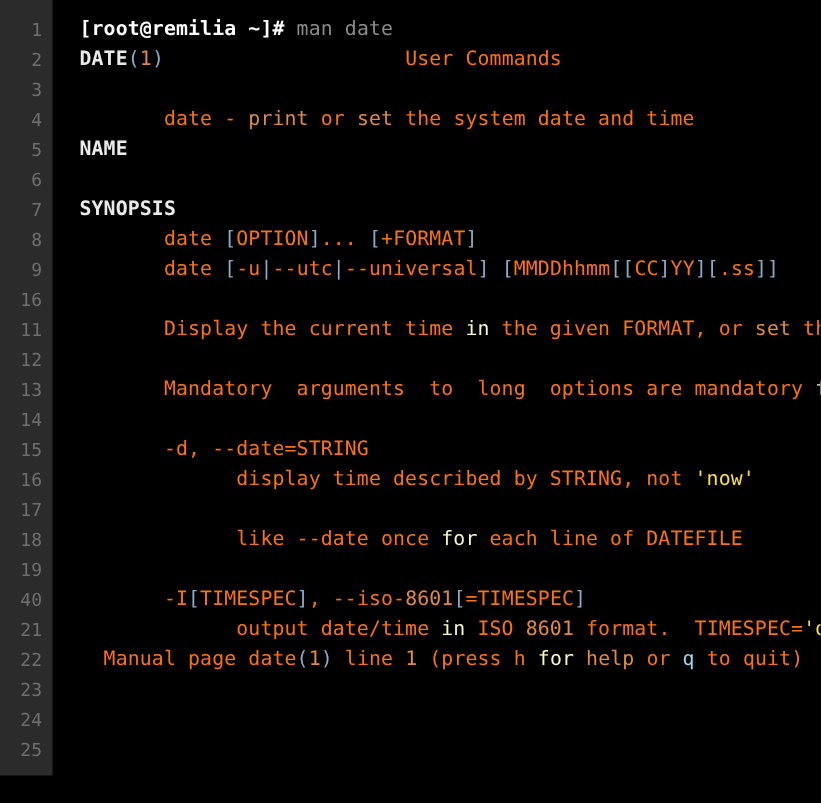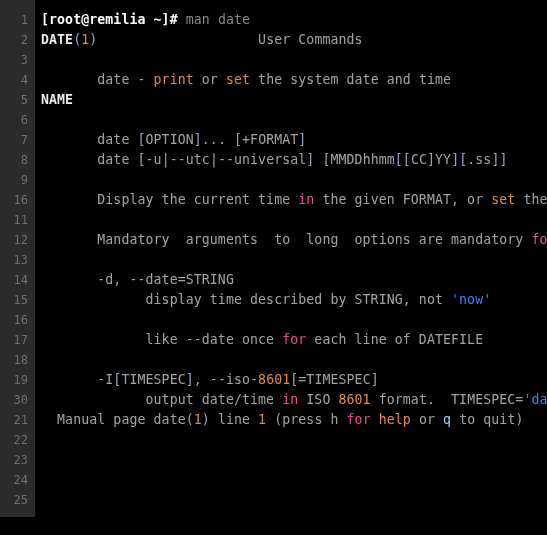--- a/index.html
+++ b/index.html
@@ -51,31 +51,31 @@
     overflow: hidden;
     padding-top: 10px;
     box-sizing: border-box;
   }
   .cl {
     height: 20px;
     line-height: 20px;
     font-size: 13.2px;
     color: #e8e8e8;
     white-space: pre;
-    padding-left: 6px;
+    padding-left: 18px;
     letter-spacing: 0.1px;
     font-family: "DejaVu Sans Mono", "Liberation Mono", monospace;
   }
-  .t-def   { color: #a3a3a3; }
+  .t-def   { color: #f97316; }
   .t-white { color: #ffffff; font-weight: bold; }
   .t-gray  { color: #8a8a8a; }
-  .t-kw    { color: #ec4899; }
+  .t-kw    { color: #fef9c3; }
   .t-fn    { color: #e08a45; }
   .t-num   { color: #e08a45; }
-  .t-str   { color: #3b82f6; }
+  .t-str   { color: #fde047; }
   .t-punc  { color: #8fa9c9; }
   .t-title { color: #eaeaea; font-weight: bold; }
   .t-id    { color: #9cd8f0; }
 
   #scrollbar-track {
     position: absolute;
     left: 0;
     top: 517px;
     width: 547px;
     height: 18px;
@@ -101,36 +101,37 @@
         <div class="ln">16</div>
         <div class="ln">11</div>
         <div class="ln">12</div>
         <div class="ln">13</div>
         <div class="ln">14</div>
         <div class="ln">15</div>
         <div class="ln">16</div>
         <div class="ln">17</div>
         <div class="ln">18</div>
         <div class="ln">19</div>
-        <div class="ln">30</div>
+        <div class="ln">40</div>
         <div class="ln">21</div>
         <div class="ln">22</div>
         <div class="ln">23</div>
         <div class="ln">24</div>
         <div class="ln">25</div>
       </div>
   </div>
 
   <div id="code">
       <div class="cl"><span class="t-white">[root@remilia ~]#</span><span class="t-gray"> man date</span></div>
       <div class="cl"><span class="t-title">DATE</span><span class="t-punc">(</span><span class="t-num">1</span><span class="t-punc">)</span><span class="t-def">                    User Commands</span></div>
       <div class="cl">&nbsp;</div>
       <div class="cl"><span class="t-def">       date - </span><span class="t-fn">print</span><span class="t-def"> or </span><span class="t-fn">set</span><span class="t-def"> the system date and time</span></div>
       <div class="cl"><span class="t-title">NAME</span></div>
       <div class="cl">&nbsp;</div>
+      <div class="cl"><span class="t-title">SYNOPSIS</span></div>
       <div class="cl"><span class="t-def">       date </span><span class="t-punc">[</span><span class="t-def">OPTION</span><span class="t-punc">]</span><span class="t-def">... </span><span class="t-punc">[</span><span class="t-def">+FORMAT</span><span class="t-punc">]</span></div>
       <div class="cl"><span class="t-def">       date </span><span class="t-punc">[</span><span class="t-def">-u</span><span class="t-punc">|</span><span class="t-def">--utc</span><span class="t-punc">|</span><span class="t-def">--universal</span><span class="t-punc">]</span><span class="t-def"> </span><span class="t-punc">[</span><span class="t-def">MMDDhhmm</span><span class="t-punc">[[</span><span class="t-def">CC</span><span class="t-punc">]</span><span class="t-def">YY</span><span class="t-punc">][</span><span class="t-def">.ss</span><span class="t-punc">]]</span></div>
       <div class="cl">&nbsp;</div>
       <div class="cl"><span class="t-def">       Display the current time </span><span class="t-kw">in</span><span class="t-def"> the given FORMAT, or </span><span class="t-fn">set</span><span class="t-def"> the system</span></div>
       <div class="cl">&nbsp;</div>
       <div class="cl"><span class="t-def">       Mandatory  arguments  to  long  options are mandatory </span><span class="t-kw">for</span></div>
       <div class="cl">&nbsp;</div>
       <div class="cl"><span class="t-def">       -d, --date=STRING</span></div>
       <div class="cl"><span class="t-def">             display time described by STRING, not </span><span class="t-str">'now'</span></div>
       <div class="cl">&nbsp;</div>

